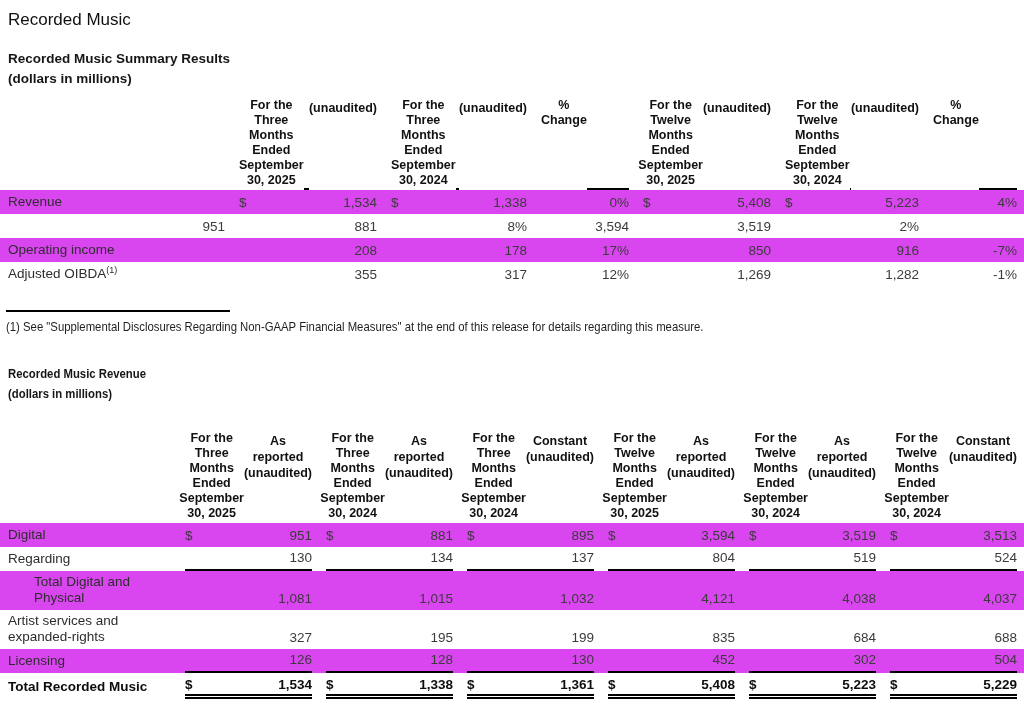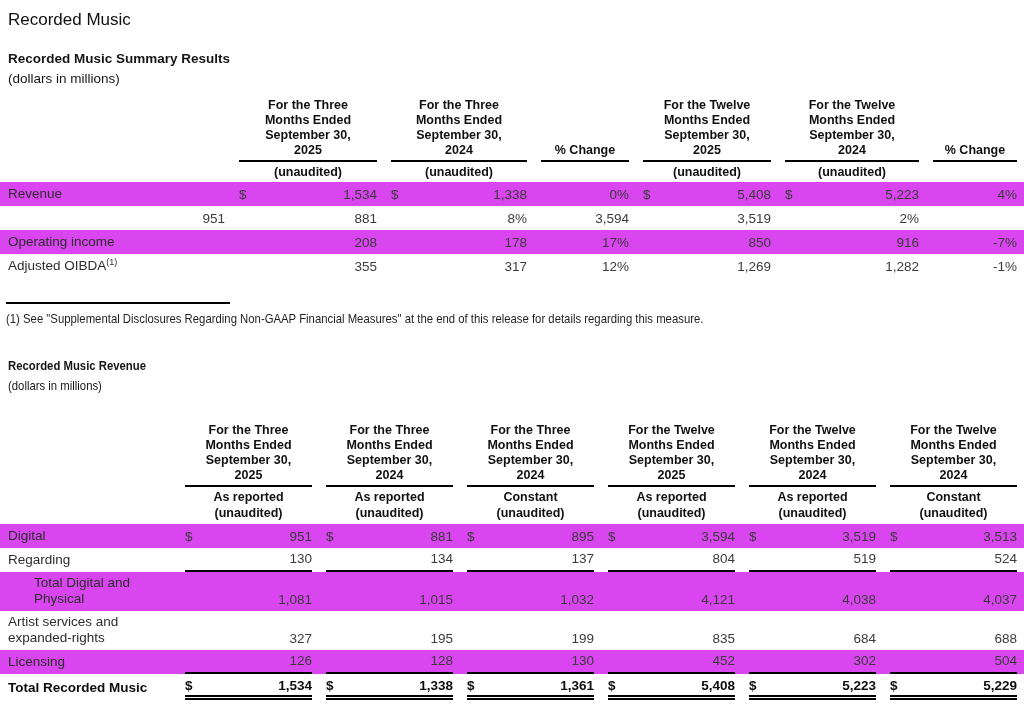--- a/index.html
+++ b/index.html
@@ -1,29 +1,29 @@
 <!DOCTYPE html>
 <html><head>
 <meta charset="utf-8">
 <style>
   html,body{margin:0;padding:0}
   body{width:1024px;height:718px;overflow:hidden;background:#fff;
        font-family:"Liberation Sans",sans-serif;color:#222}
   .title{font-size:17px;font-weight:normal;color:#101010;margin:10px 0 0 8px}
   .sec-h{font-size:13.5px;font-weight:bold;color:#161616;margin:21px 0 0 8px}
-  .unit{font-size:13.5px;font-weight:normal;color:#161616;margin:5px 0 0 8px}
+  .unit{font-size:13.5px;font-weight:bold;color:#161616;margin:5px 0 0 8px}
   .condensed{display:inline-block;transform:scaleX(.84);transform-origin:0 60%;white-space:nowrap}
 
   .grid{display:grid}
   .t1cols{grid-template-columns:232px 152px 150px 102px 142px 148px 98px}
   .t2cols{grid-template-columns:178px 141px 141px 141px 141px 141px 141px}
 
   .hdrrow{margin-top:12px}
   .t2 .hdrrow{margin-top:30px}
-  .hcol{display:flex;flex-direction:column;justify-content:flex-end;padding:0 7px;text-align:center}
+  .hcol{display:flex;justify-content:flex-end;padding:0 7px;text-align:center}
   .period{font-weight:bold;font-size:12.5px;line-height:15px;color:#111;max-width:112px;margin:0 auto 2px}
   .hrule{border-bottom:2.5px solid #000;width:100%}
   .subarea{padding-top:2px;font-weight:bold;font-size:12.5px;line-height:16px;color:#111}
   .t1 .subarea{height:18px}
   .t2 .subarea{height:35px}
 
   .row{min-height:24px;align-items:end;font-size:13.5px}
   .row.shaded{background:#d946ef}
   .lbl{padding:3px 4px 4px 8px;color:#2d2d2d;line-height:16px}
   .lbl.indent{padding-left:34px}

